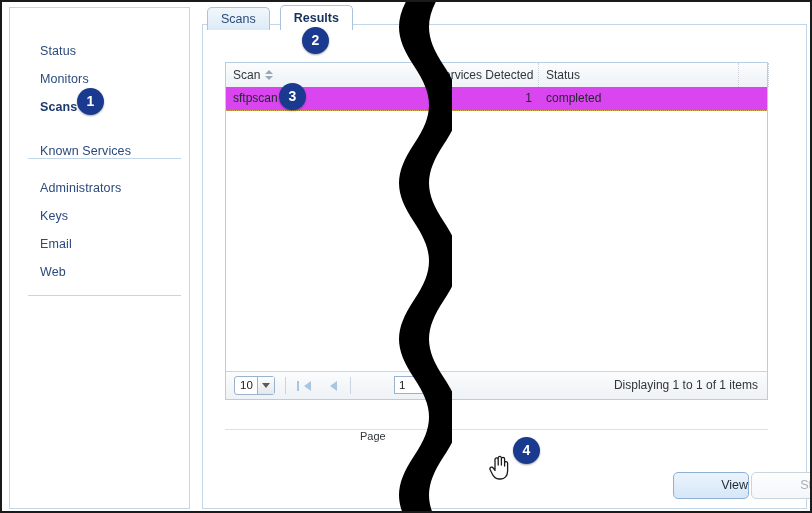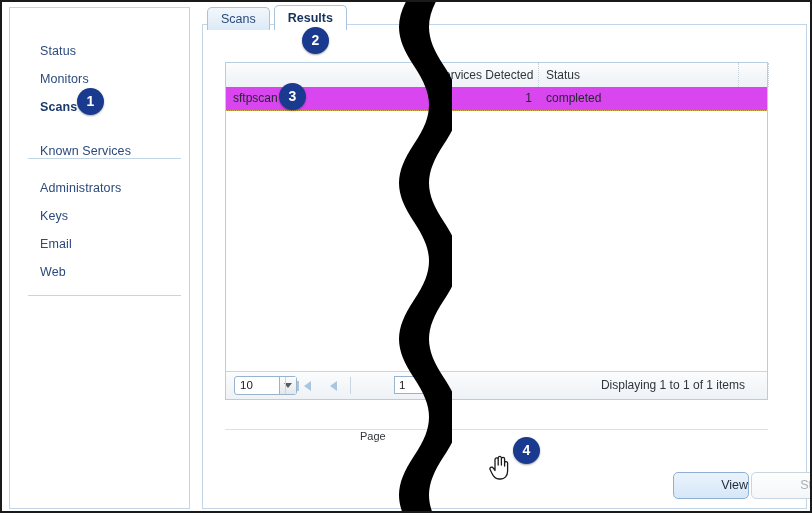--- a/index.html
+++ b/index.html
@@ -70,20 +70,21 @@
     vertical-align:bottom;
     white-space:nowrap;
   }
   .tab.active{
     background:#ffffff;
     color:#16325c;
     font-weight:bold;
     height:25px;
     padding-top:5px;
     border-color:#a9c3dd;
+    margin-left:6px;
   }
 
   
   .grid{
     position:absolute;left:22px;top:37px;width:543px;height:338px;
     box-sizing:border-box;
     border:1px solid #b7cde2;
     background:#ffffff;
   }
   .grid-head{
@@ -130,21 +131,21 @@
   }
 
   
   .pager{
     position:absolute;left:0;right:0;bottom:0;height:27px;
     background:linear-gradient(to bottom,#fbfcfd 0%,#eef2f6 100%);
     border-top:1px solid #c8d6e3;
   }
   .page-size{
     position:absolute;left:8px;top:4px;
-    width:63px;height:19px;
+    width:41px;height:19px;
     box-sizing:border-box;
     border:1px solid #9ab3cc;
     border-radius:3px;
     background:#ffffff;
     font-size:11.5px;color:#1b1b1b;
     line-height:17px;
     padding-left:5px;
   }
   .page-size .caret-box{
     position:absolute;right:0;top:0;width:16px;height:17px;
@@ -176,21 +177,21 @@
   }
   .page-input{
     position:absolute;top:4px;width:32px;height:18px;
     box-sizing:border-box;
     border:1px solid #9ab3cc;
     background:#ffffff;
     font-size:11.5px;color:#1b1b1b;
     line-height:16px;padding-left:4px;
   }
   .displaying{
-    position:absolute;right:22px;top:6px;
+    position:absolute;right:9px;top:6px;
     font-size:12px;color:#30363c;white-space:nowrap;
   }
 
   
   .btnbar-sep{
     position:absolute;left:22px;top:404px;width:543px;height:1px;
     background:#d9e2ea;
   }
   .btn{
     position:absolute;top:447px;
@@ -256,20 +257,21 @@
         <div class="nav-item" style="top: 257px;">Web</div>
         <div class="nav-divider" style="top: 150px;"></div>
         <div class="nav-divider" style="top: 287px;"></div>
       </div>
   </div>
 
   <div class="content-panel">
 
     <div class="grid">
       <div class="grid-head">
+          <div class="th" style="left: 0px; width: 210px;"><span>Scan</span><span class="sort-ico"></span></div>
           <div class="th num" style="left: 210px; width: 103px; text-align: right; padding-right: 7px; padding-left: 0px;"><span>Services Detected</span></div>
           <div class="th" style="left: 313px; width: 200px;"><span>Status</span></div>
           <div class="th" style="left: 513px; width: 30px;"><span></span></div>
         </div>
       <div class="grid-body-blank" style="top:47px;bottom:27px;"></div>
       <div class="grid-rows">
           <div class="grid-row" style="top: 24px;">
             <div class="td" style="left: 0px; width: 210px;">sftpscan</div>
             <div class="td num" style="left: 210px; width: 103px;">1</div>
             <div class="td" style="left: 313px; width: 200px;">completed</div>

